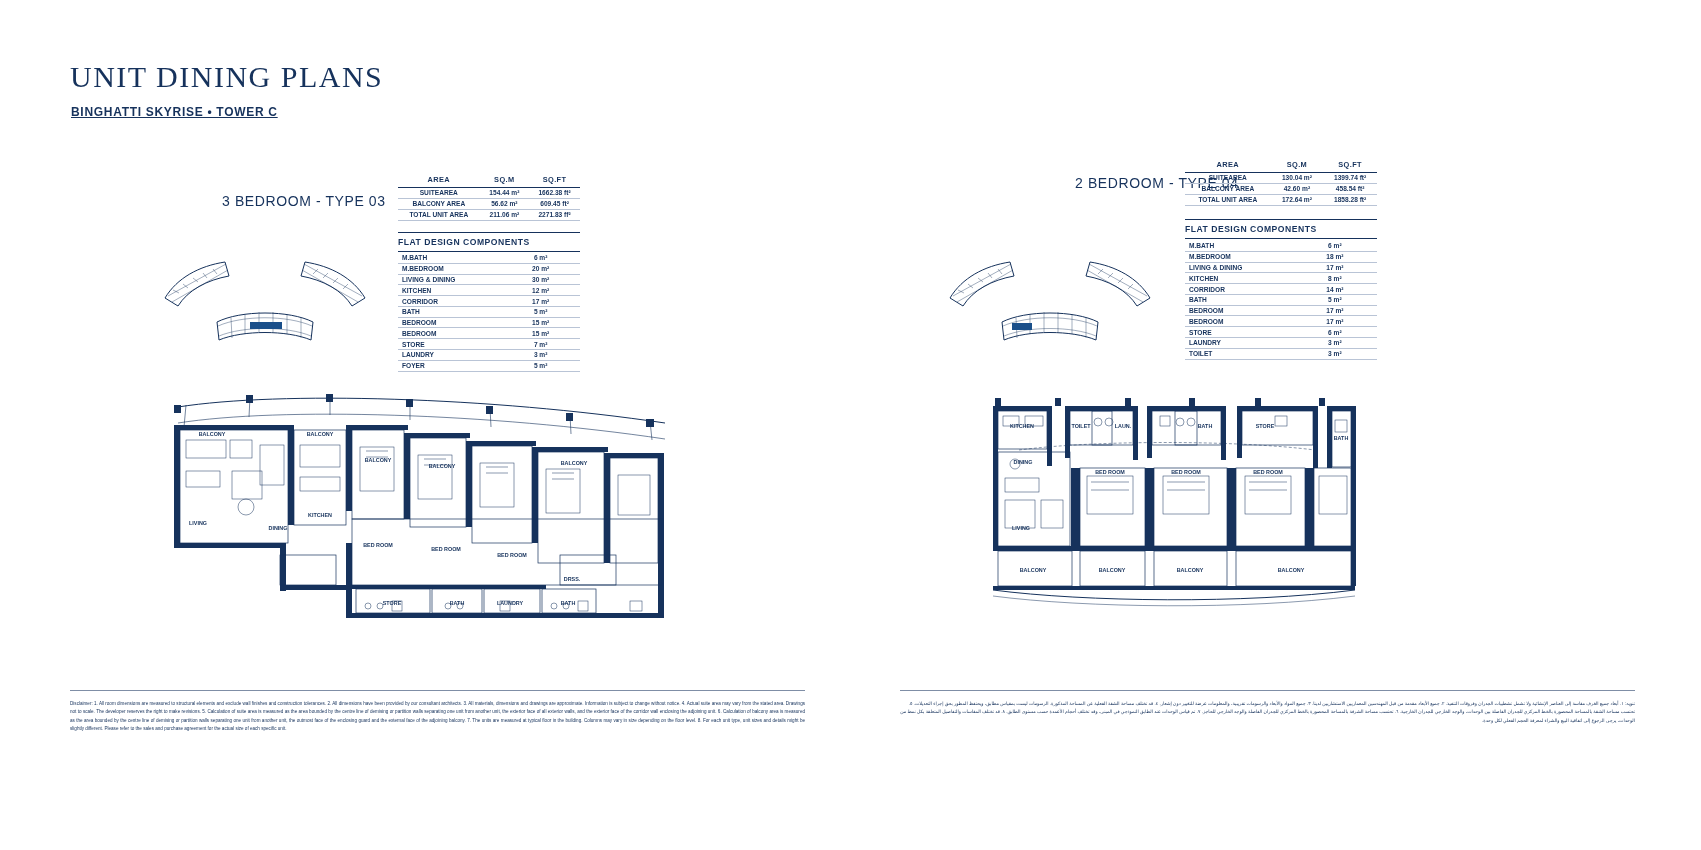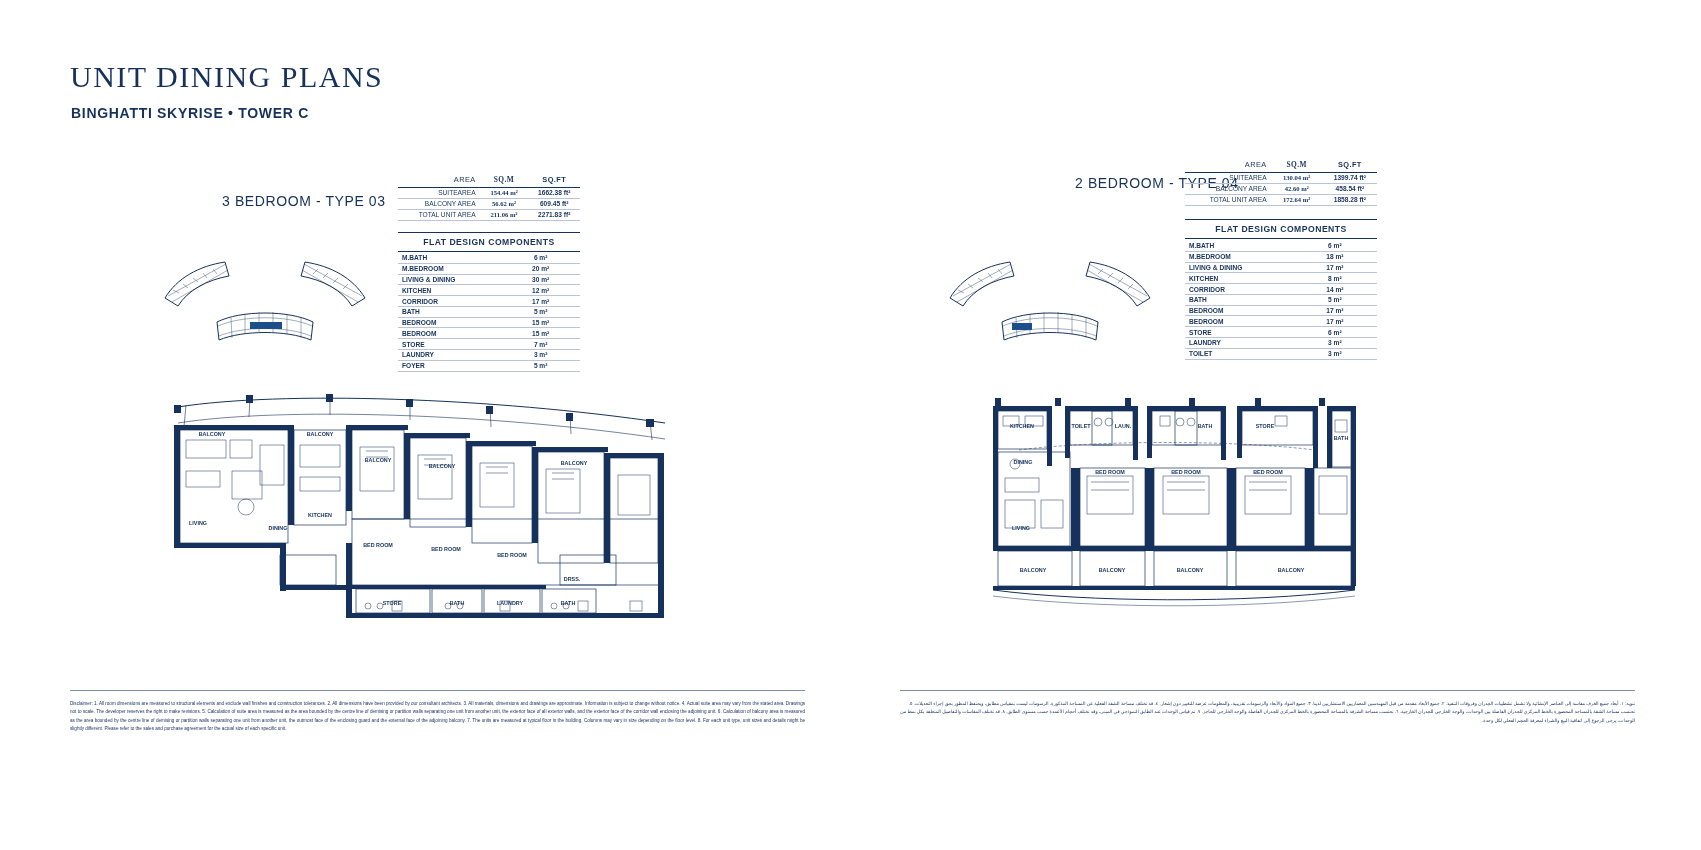--- a/index.html
+++ b/index.html
@@ -15,21 +15,21 @@
 
   
   .title{
     position:absolute;left:70px;top:60px;
     font-family:"Liberation Serif", serif;
     font-size:30px;letter-spacing:1.5px;
     color:#16325c;font-weight:400;
   }
   .subtitle{
     position:absolute;left:71px;top:105px;
-    font-size:14px;font-weight:bold;letter-spacing:.7px;color:#16325c;
+    font-size:12px;font-weight:bold;letter-spacing:.7px;color:#16325c;text-decoration:underline;
   }
 
   
   .type-heading{
     position:absolute;font-size:14px;letter-spacing:.6px;color:#16325c;
   }
   #type03-heading{left:222px;top:193px;}
   #type04-heading{left:1075px;top:175px;}
 
   
@@ -43,29 +43,29 @@
     padding:1.5px 4px;
     border-bottom:.7px solid #b9c4d6;
     white-space:nowrap;
   }
   .area-table thead th{
     border-bottom:1.1px solid #16325c;
     font-size:7.4px;font-weight:bold;letter-spacing:.4px;
     text-align:left;
     padding-bottom:3px;
   }
-  .area-table .c-label{text-align:right;width:92px;font-weight:normal;}
-  .area-table .c-sqm{text-align:center;width:56px;font-family:Liberation Serif, serif;}
+  .area-table .c-label{text-align:center;width:92px;font-weight:bold;}
+  .area-table .c-sqm{text-align:center;width:56px;}
   .area-table .c-sqft{text-align:center;width:56px;}
   .area-table tbody td{font-weight:bold;}
 
   .components-title{
     position:absolute;
     font-size:8.6px;font-weight:bold;letter-spacing:.5px;
-    color:#16325c;text-align:center;
+    color:#16325c;text-align:left;
     border-top:1.2px solid #16325c;
     border-bottom:1.2px solid #16325c;
     padding:4px 0 4px 0;
   }
   .comp-table{
     position:absolute;border-collapse:collapse;font-size:6.6px;color:#16325c;
   }
   .comp-table td{
     padding:1.4px 4px;border-bottom:.7px solid #b9c4d6;font-weight:bold;white-space:nowrap;
   }

